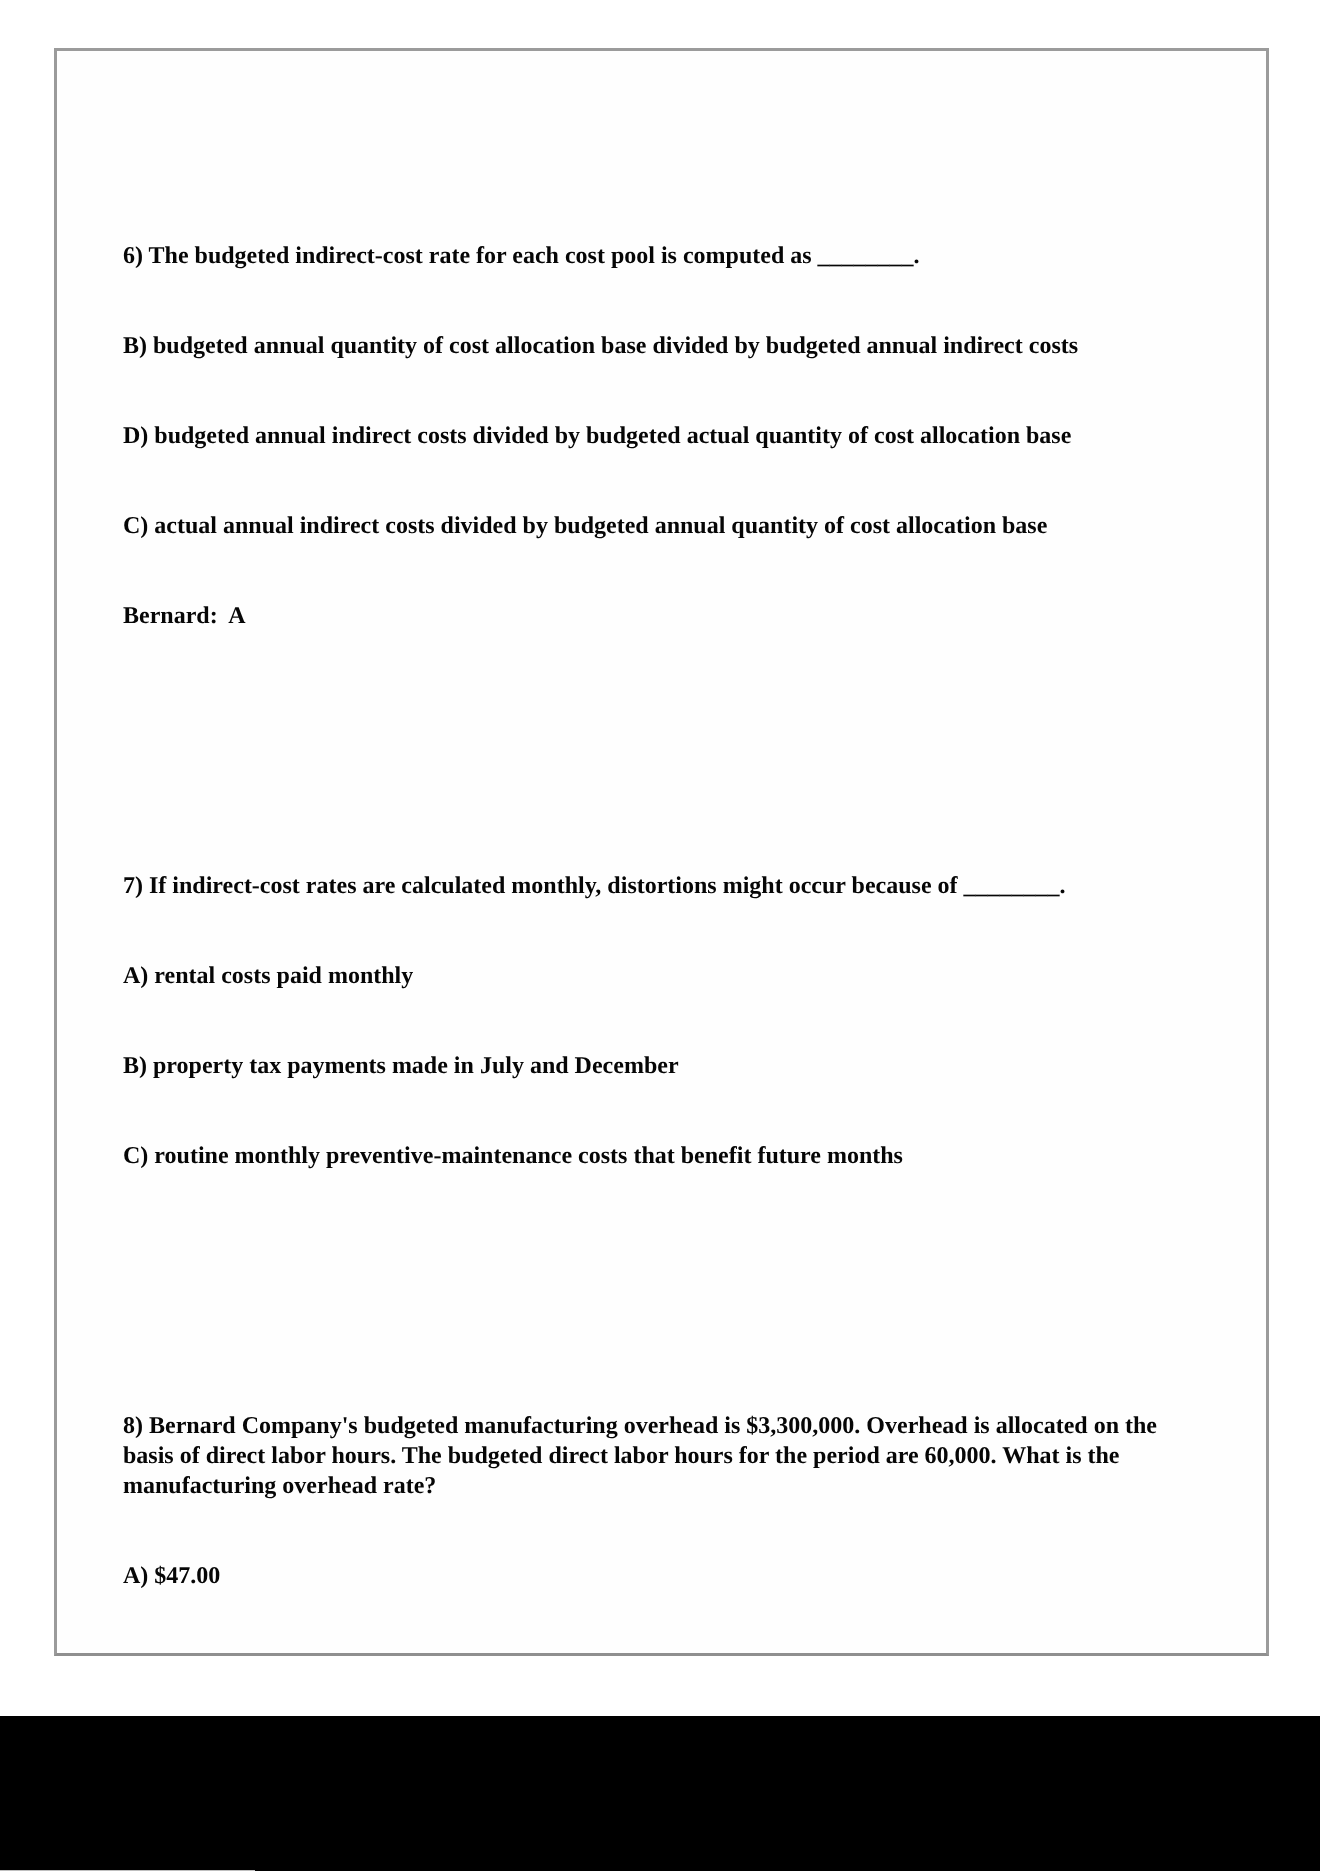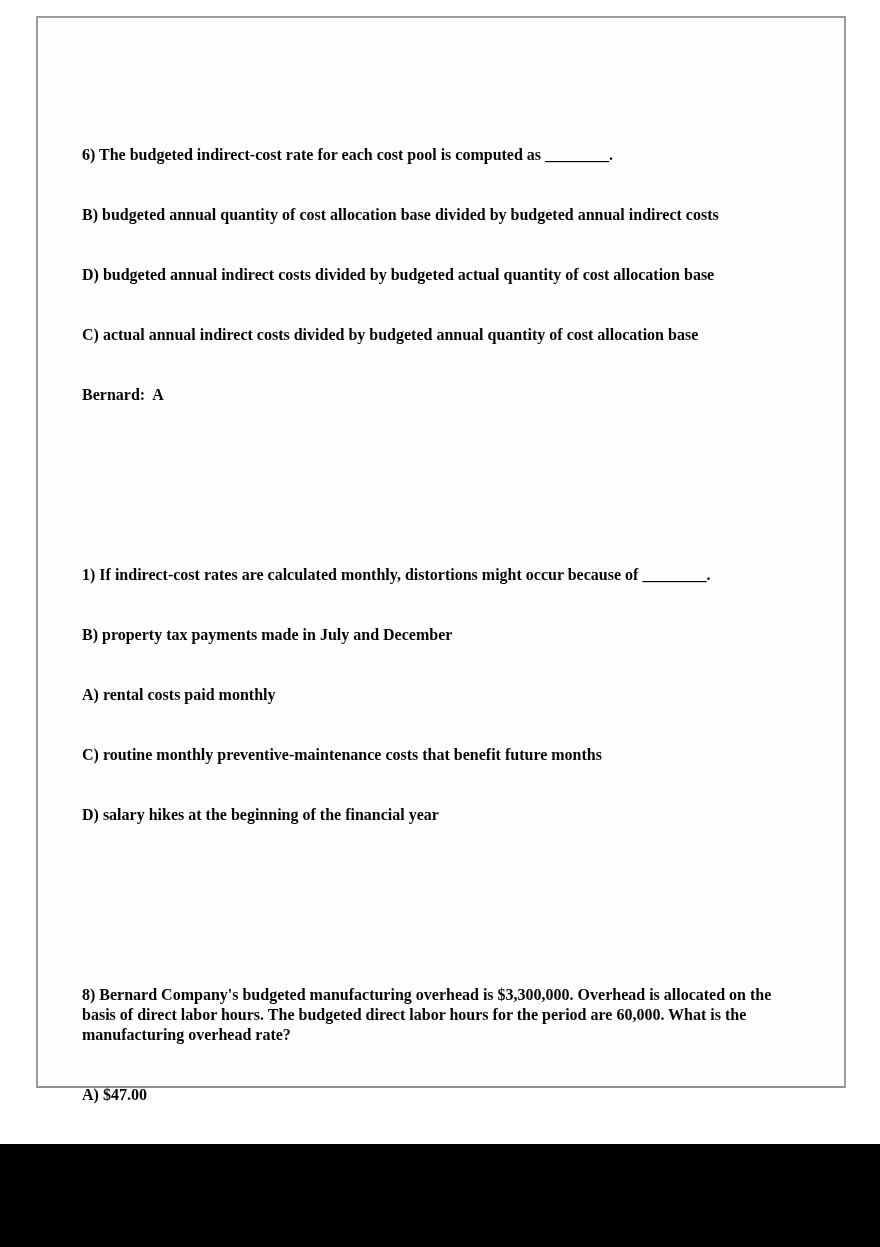--- a/index.html
+++ b/index.html
@@ -10,21 +10,21 @@
   body {
     position: relative;
     width: 880px;
     height: 1247px;
     overflow: hidden;
     font-family: "Liberation Serif", serif;
   }
   .page {
     position: absolute;
     left: 36px;
-    top: 16px;
+    top: 32px;
     width: 810px;
     height: 1072px;
     box-sizing: border-box;
     background: #fefefe;
     border: 2px solid #9b9b9b;
     border-bottom-color: #8f8f8f;
   }
   .content {
     position: absolute;
     left: 44px;
@@ -60,25 +60,24 @@
 
     <section class="question">
       <p>6) The budgeted indirect-cost rate for each cost pool is computed as ________.</p>
       <p>B) budgeted annual quantity of cost allocation base divided by budgeted annual indirect costs</p>
       <p>D) budgeted annual indirect costs divided by budgeted actual quantity of cost allocation base</p>
       <p>C) actual annual indirect costs divided by budgeted annual quantity of cost allocation base</p>
       <p>Bernard:  A</p>
     </section>
 
     <section class="question">
-      <p>1) If indirect-cost rates are calculated monthly, distortions might occur because of ________.</p>
+      <p>7) If indirect-cost rates are calculated monthly, distortions might occur because of ________.</p>
+      <p>A) rental costs paid monthly</p>
       <p>B) property tax payments made in July and December</p>
-      <p>A) rental costs paid monthly</p>
       <p>C) routine monthly preventive-maintenance costs that benefit future months</p>
-      <p>D) salary hikes at the beginning of the financial year</p>
     </section>
 
     <section class="question">
       <p>8) Bernard Company's budgeted manufacturing overhead is $3,300,000. Overhead is allocated on the basis of direct labor hours. The budgeted direct labor hours for the period are 60,000. What is the manufacturing overhead rate?</p>
       <p>A) $47.00</p>
       
       
       
       
       

